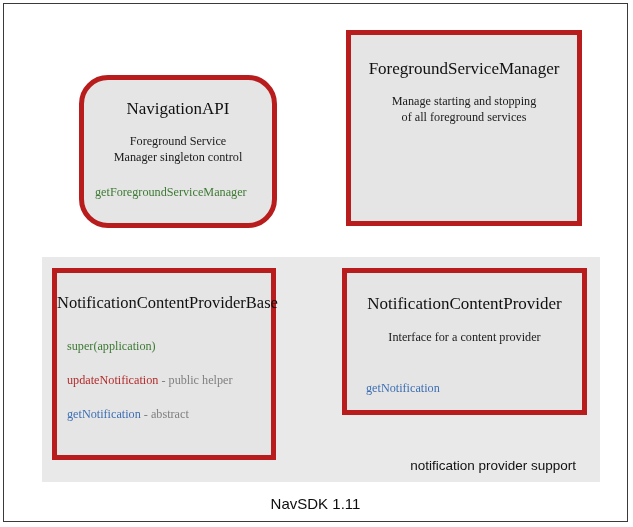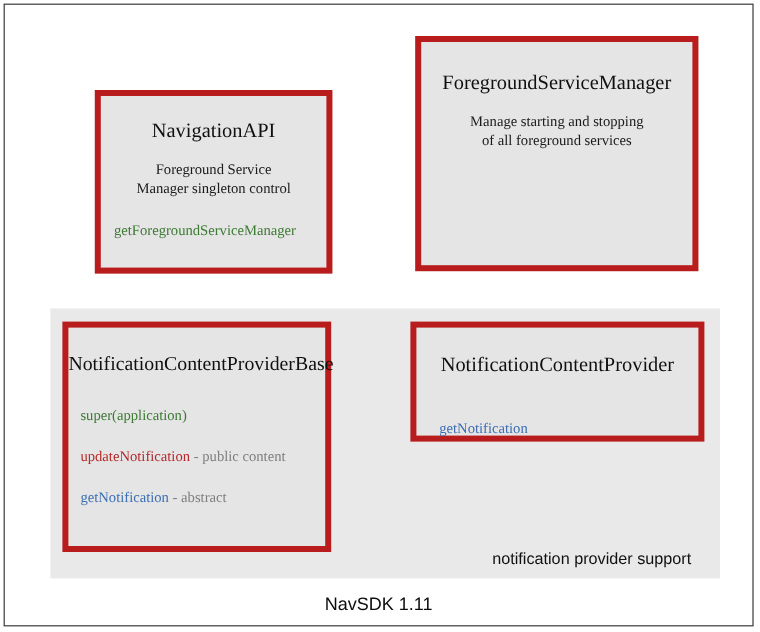--- a/index.html
+++ b/index.html
@@ -53,38 +53,39 @@
     border: 5px solid #b91c1c;
     box-sizing: border-box;
     text-align: center;
     font-family: Liberation Serif, serif;
   }
   .box-navigation-api {
     left: 75px;
     top: 71px;
     width: 198px;
     height: 153px;
+    border-radius: 29px;
   }
   .box-foreground-service-manager {
     left: 342px;
     top: 26px;
     width: 236px;
     height: 196px;
   }
   .box-ncp-base {
     left: 48px;
     top: 264px;
     width: 224px;
     height: 192px;
   }
   .box-ncp {
     left: 338px;
     top: 264px;
     width: 245px;
-    height: 100px;
+    height: 147px;
   }
   .class-title {
     font-size: 17px;
     color: #101010;
     line-height: 1.2;
     margin: 0;
     font-weight: normal;
     white-space: nowrap;
   }
   .box-ncp-base .class-title { font-size: 16.5px; }
@@ -172,30 +173,33 @@
       </div>
     </div>
 
     <div class="class-box box-ncp-base">
       <div class="class-title">NotificationContentProviderBase</div>
       <div class="members">
         <div class="member">
           <span class="m-green">super(application)</span><span class="m-note"></span>
         </div>
         <div class="member">
-          <span class="m-red">updateNotification</span><span class="m-note"> - public content</span>
+          <span class="m-red">updateNotification</span><span class="m-note"> - public helper</span>
         </div>
         <div class="member">
           <span class="m-blue">getNotification</span><span class="m-note"> - abstract</span>
         </div>
       </div>
     </div>
 
     <div class="class-box box-ncp">
       <div class="class-title">NotificationContentProvider</div>
+      <div class="class-desc">
+        <div>Interface for a content provider</div>
+      </div>
       <div class="members">
         <div class="member">
           <span class="m-blue">getNotification</span><span class="m-note"></span>
         </div>
       </div>
     </div>
 
     <div class="footer-caption">NavSDK 1.11</div>
 
   </div>

